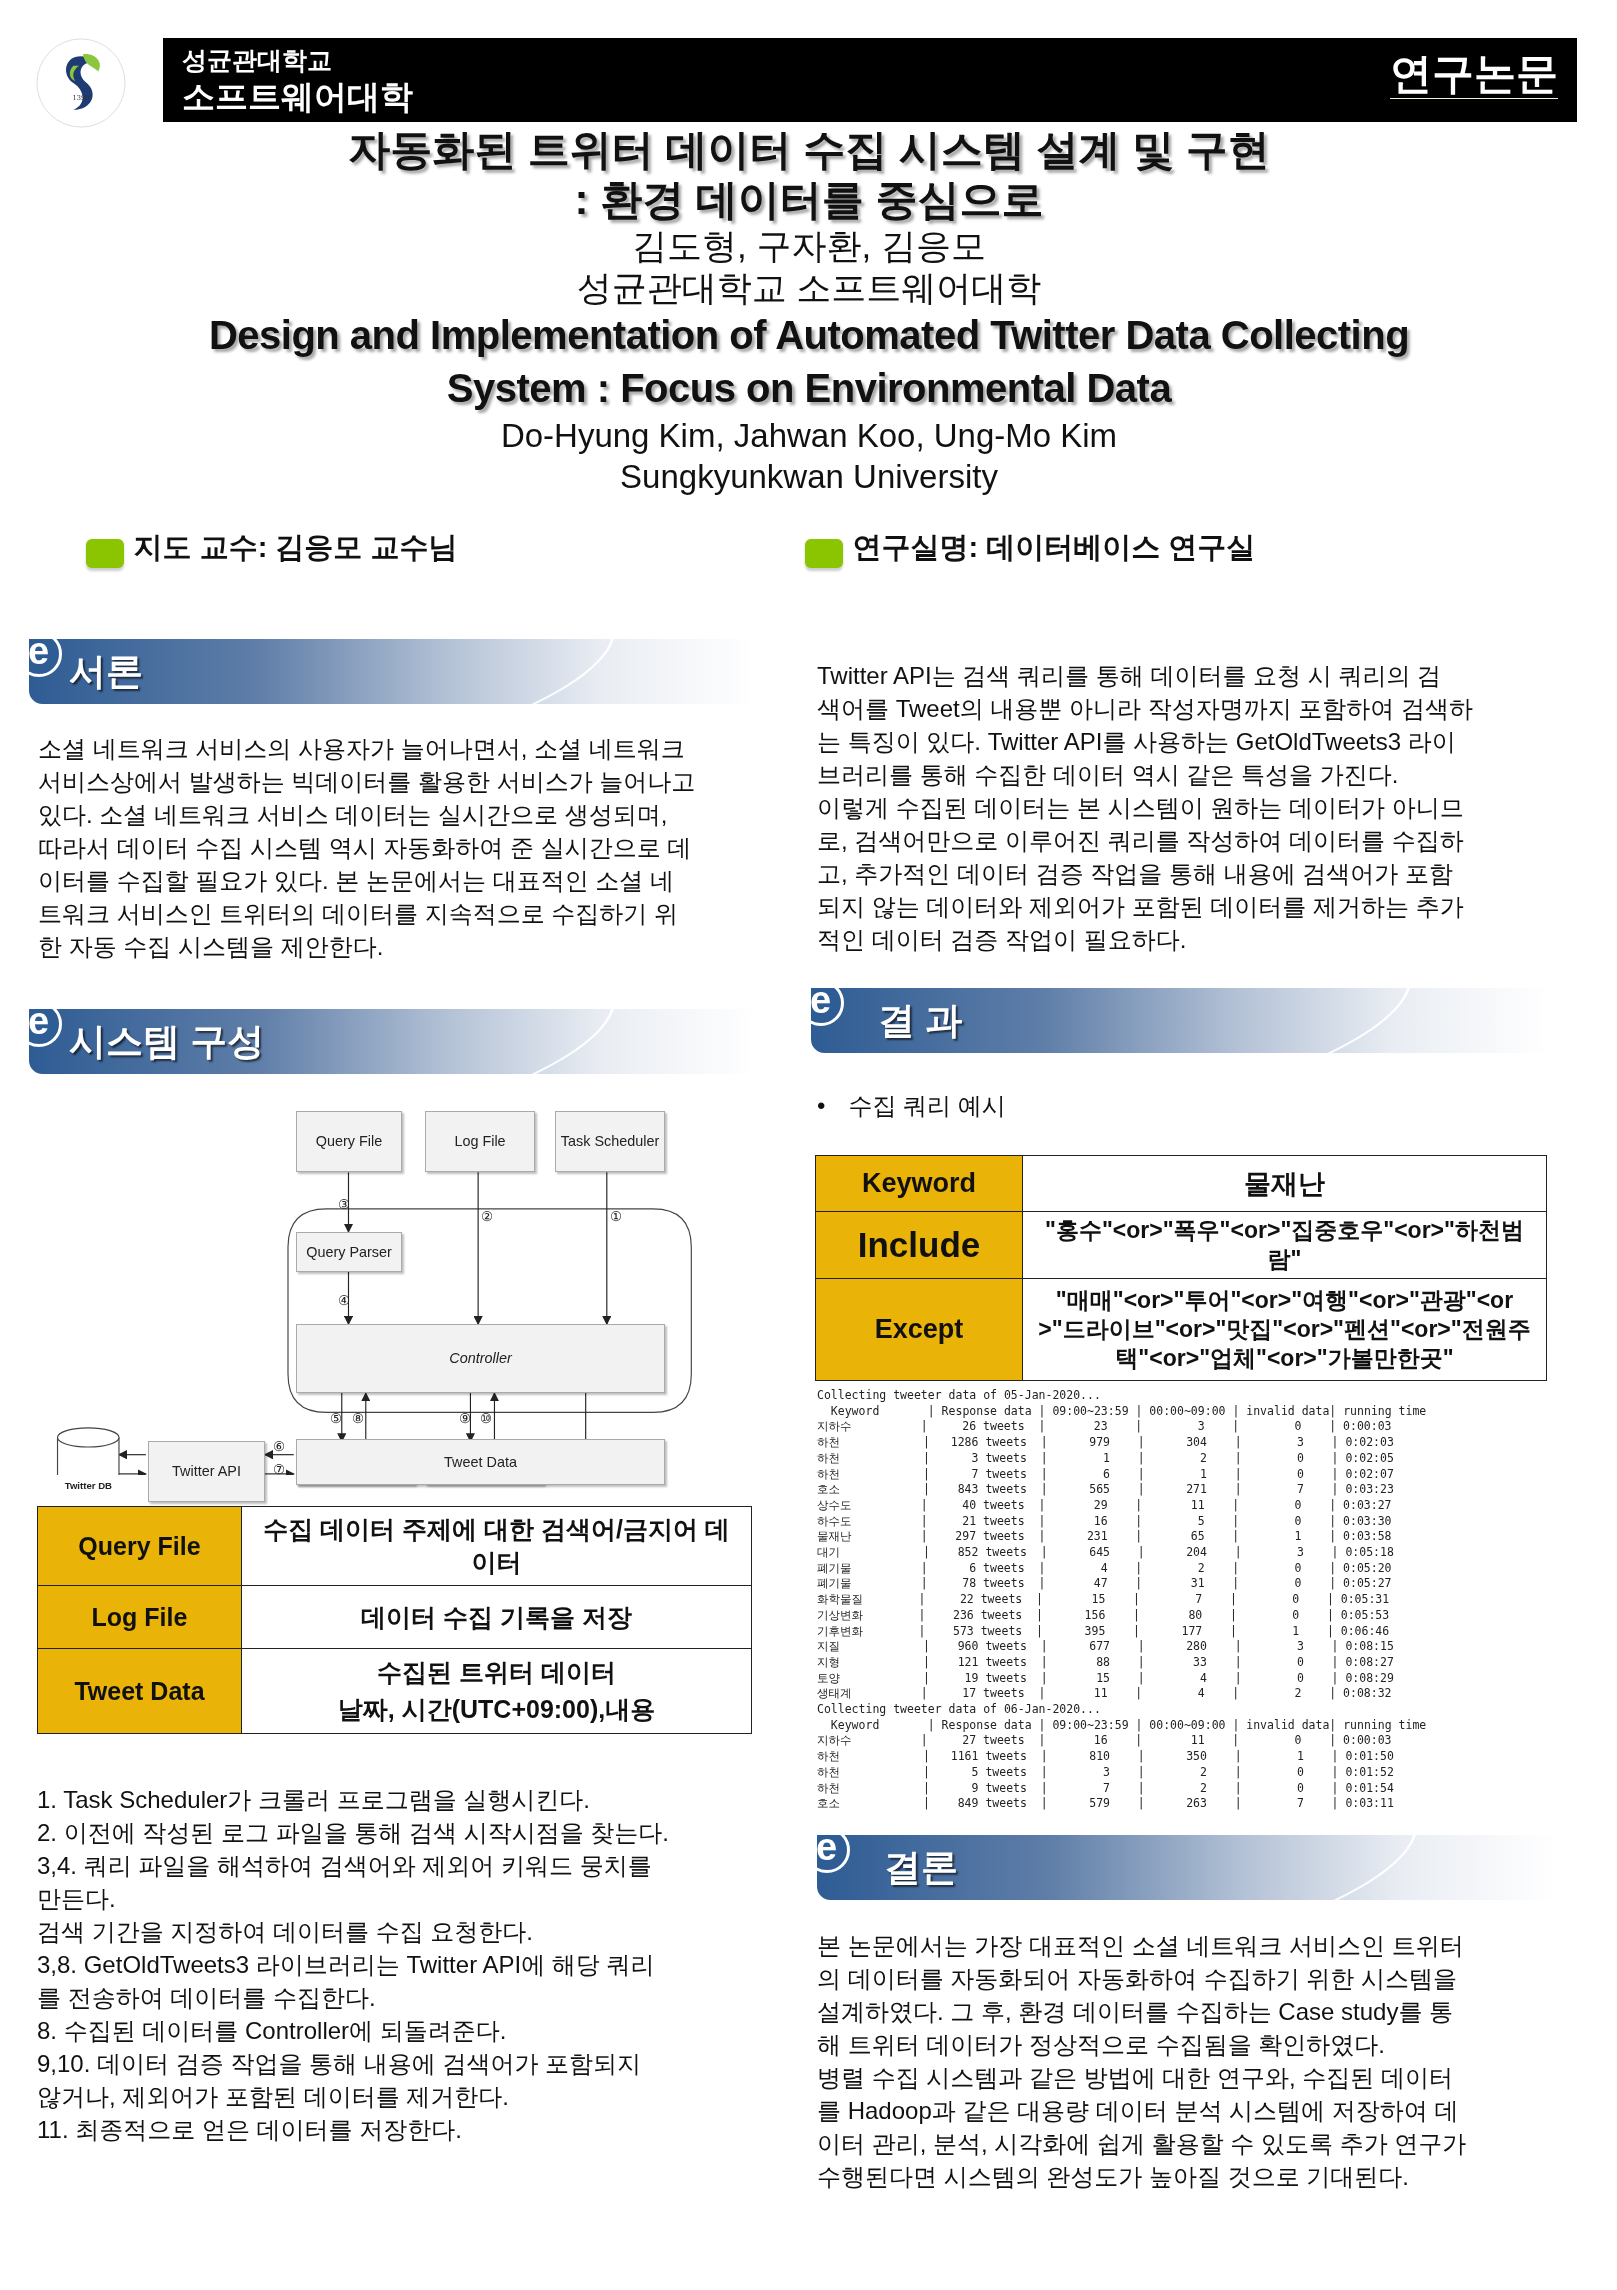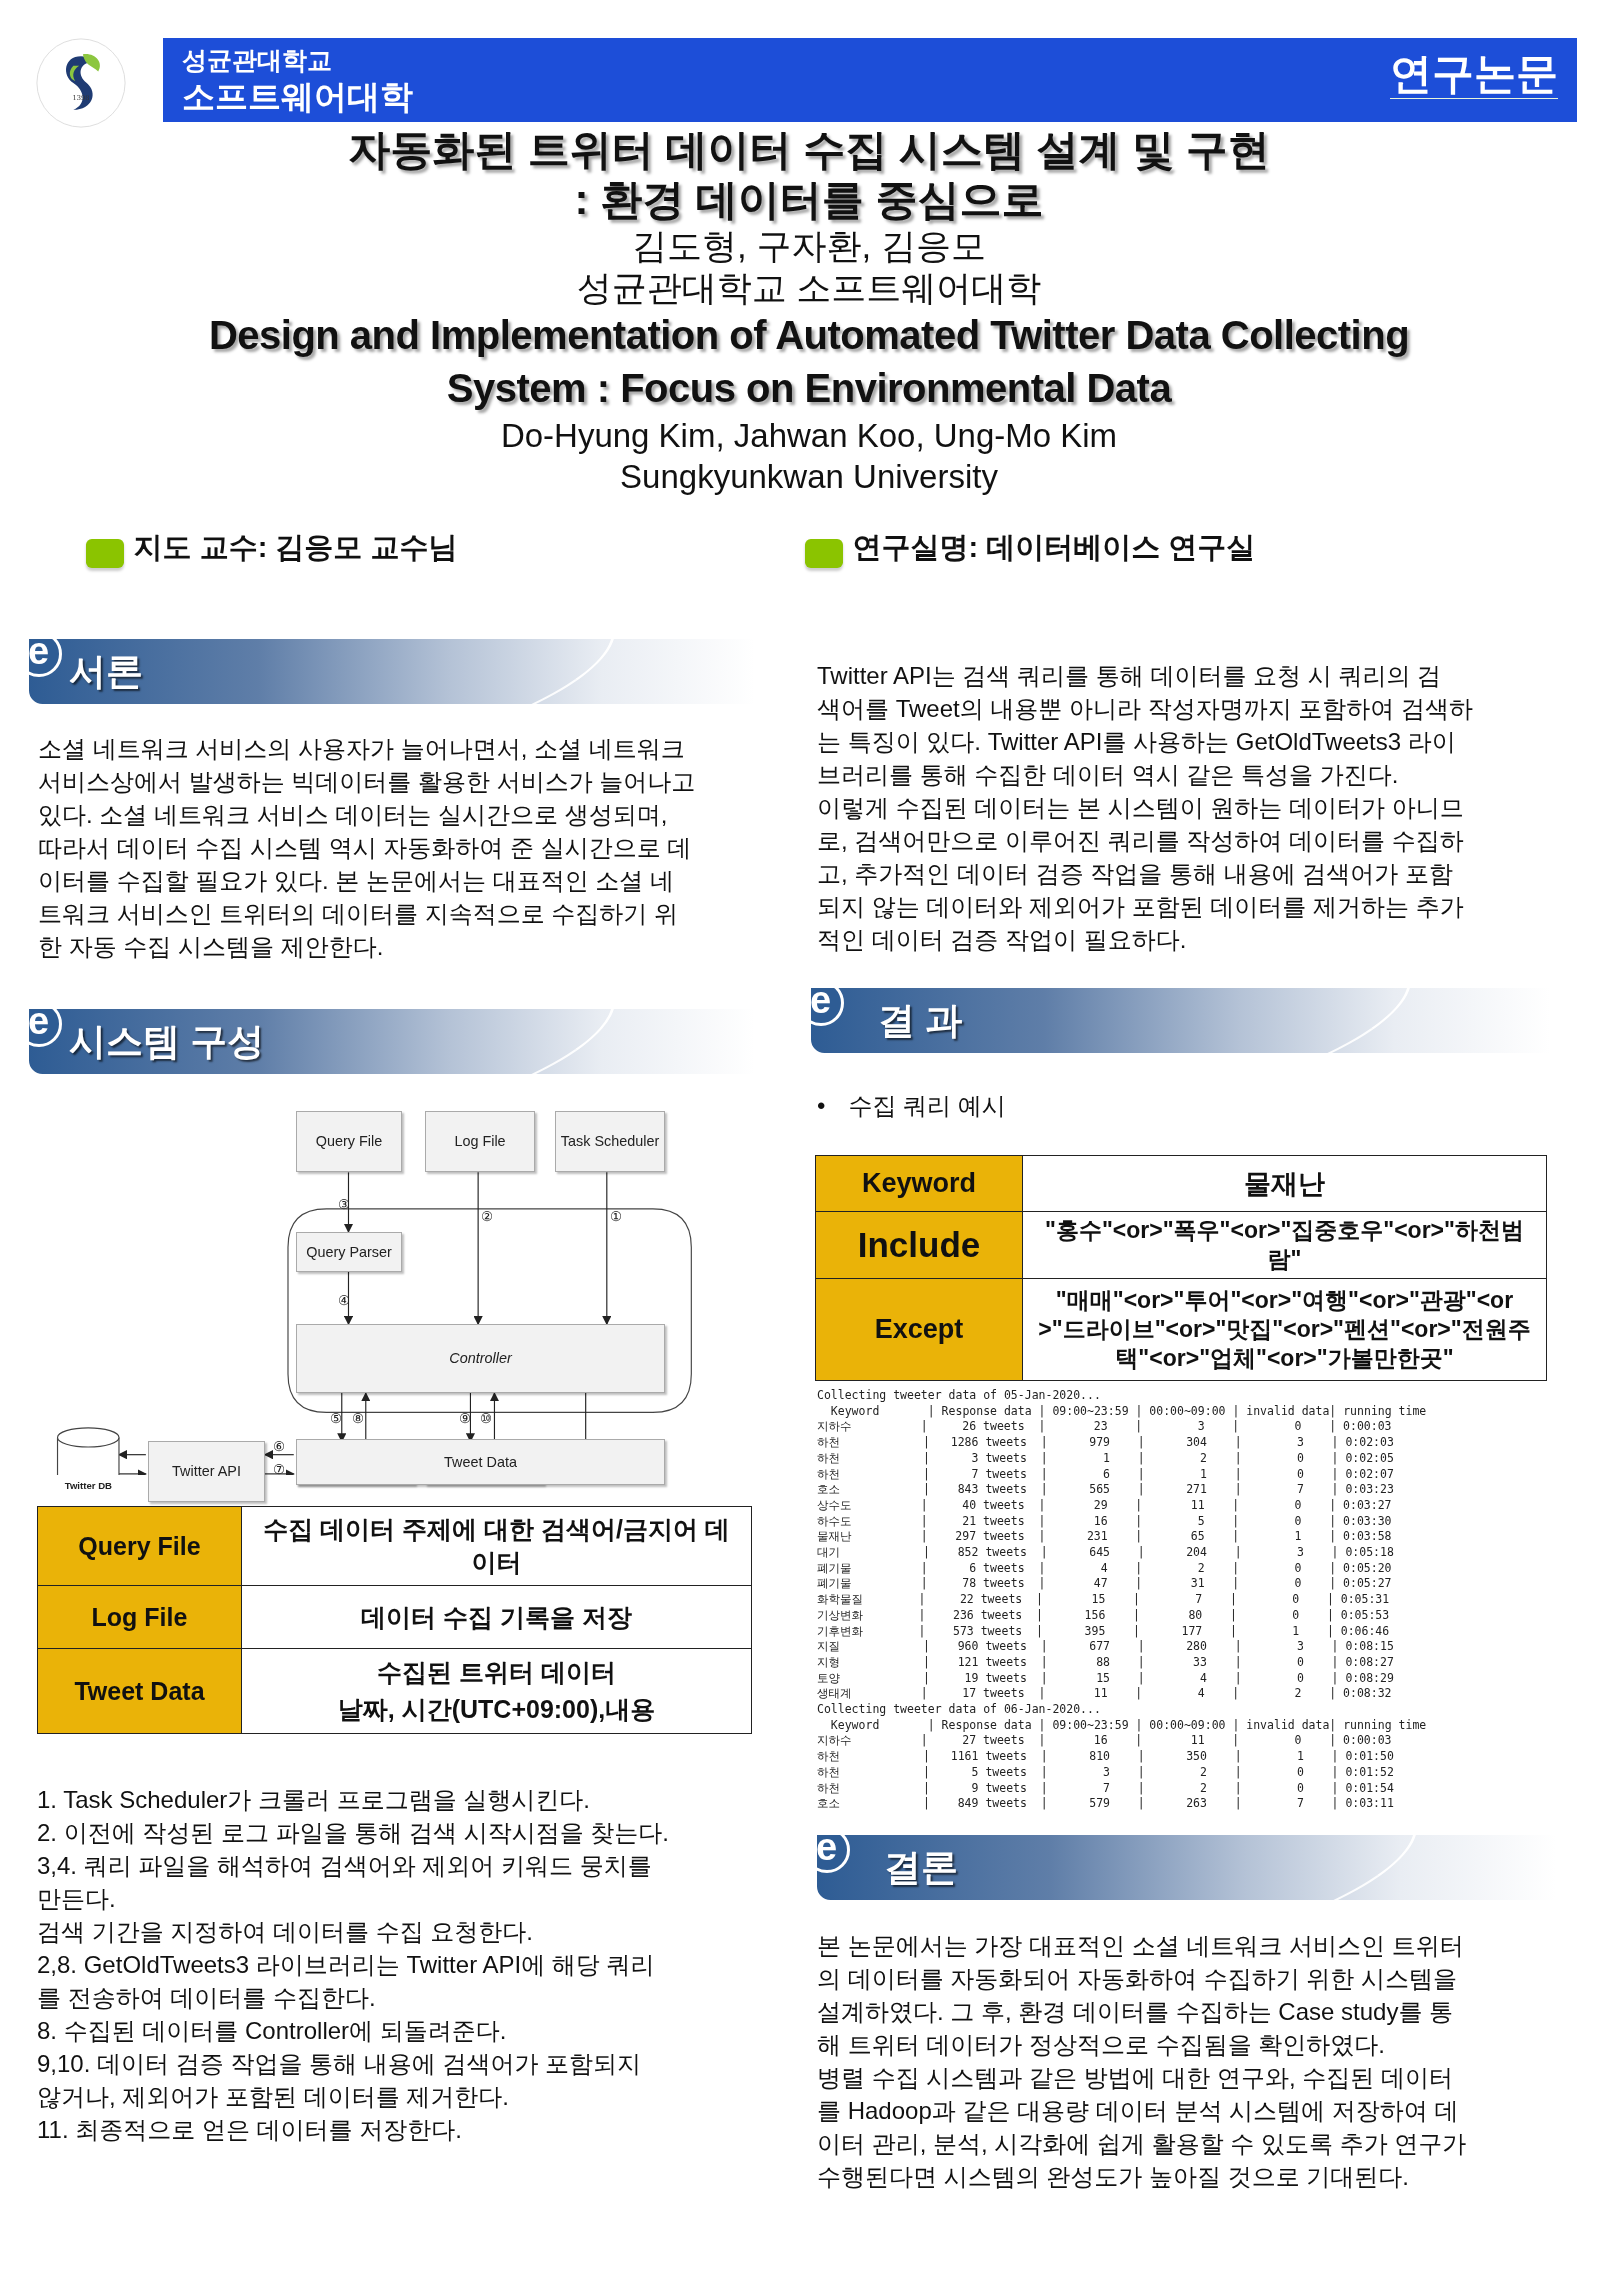--- a/index.html
+++ b/index.html
@@ -2,21 +2,21 @@
 <html><head>
 <meta charset="utf-8">
 <style>
   * { box-sizing: border-box; margin: 0; padding: 0; }
   html, body { width: 1618px; height: 2290px; background: #ffffff; overflow: hidden; }
   body { position: relative; font-family: "DejaVu Sans", sans-serif; color: #111; }
   .abs { position: absolute; }
 
   
   .logo { left: 35px; top: 37px; width: 92px; height: 92px; }
-  .green-bar { left: 163px; top: 38px; width: 1414px; height: 84px; background: #1d4ed8; }
+  .green-bar { left: 163px; top: 38px; width: 1414px; height: 84px; background: #000000; }
   .gb-line1 { left: 19px; top: 5.8px; font-size: 25px; font-weight: bold; color: #fff; font-family: "Liberation Sans", sans-serif; }
   .gb-line2 { left: 19px; top: 37px; font-size: 33px; font-weight: bold; color: #fff; font-family: "Liberation Sans", sans-serif; }
   .gb-right { right: 19px; top: 13.4px; font-size: 42px; font-weight: bold; color: #fff; border-bottom: 1.9px solid #e8f5d8; line-height: 1.1; font-family: "Liberation Sans", sans-serif; }
 
   .center-block { left: 0; width: 1618px; text-align: center; }
   .title-ko { top: 125px; font-size: 42px; font-weight: bold; line-height: 50px; text-shadow: 2.9px 2.9px 2.9px rgba(0,0,0,0.35); font-family: "Liberation Sans", sans-serif; }
   .authors-ko { top: 225px; font-size: 35px; line-height: 42px; font-family: "Liberation Sans", sans-serif; }
   .title-en { top: 309px; font-size: 40px; font-weight: bold; line-height: 53px; text-shadow: 2.9px 2.9px 2.9px rgba(0,0,0,0.35); font-family: "Liberation Sans", sans-serif; letter-spacing: -0.5px; }
   .authors-en { top: 415px; font-size: 33px; line-height: 41px; font-family: "Liberation Sans", sans-serif; }
 
@@ -202,21 +202,21 @@
   </tr>
 </tbody>
   </table>
 
 <div class="abs body-text" style="left:37px; top:1783px; width:759px;">
   <p>1. Task Scheduler가 크롤러 프로그램을 실행시킨다.</p>
   <p>2. 이전에 작성된 로그 파일을 통해 검색 시작시점을 찾는다.</p>
   <p>3,4. 쿼리 파일을 해석하여 검색어와 제외어 키워드 뭉치를</p>
   <p>만든다.</p>
   <p>검색 기간을 지정하여 데이터를 수집 요청한다.</p>
-  <p>2,8. GetOldTweets3 라이브러리는 Twitter API에 해당 쿼리</p>
+  <p>3,8. GetOldTweets3 라이브러리는 Twitter API에 해당 쿼리</p>
   <p>를 전송하여 데이터를 수집한다.</p>
   <p>8. 수집된 데이터를 Controller에 되돌려준다.</p>
   <p>9,10. 데이터 검증 작업을 통해 내용에 검색어가 포함되지</p>
   <p>않거나, 제외어가 포함된 데이터를 제거한다.</p>
   <p>11. 최종적으로 얻은 데이터를 저장한다.</p>
 </div>
 
 <div class="abs body-text" style="left:817px; top:659px; width:769px;">
   <p> Twitter API는 검색 쿼리를 통해 데이터를 요청 시 쿼리의 검</p>
   <p>색어를 Tweet의 내용뿐 아니라 작성자명까지 포함하여 검색하</p>

